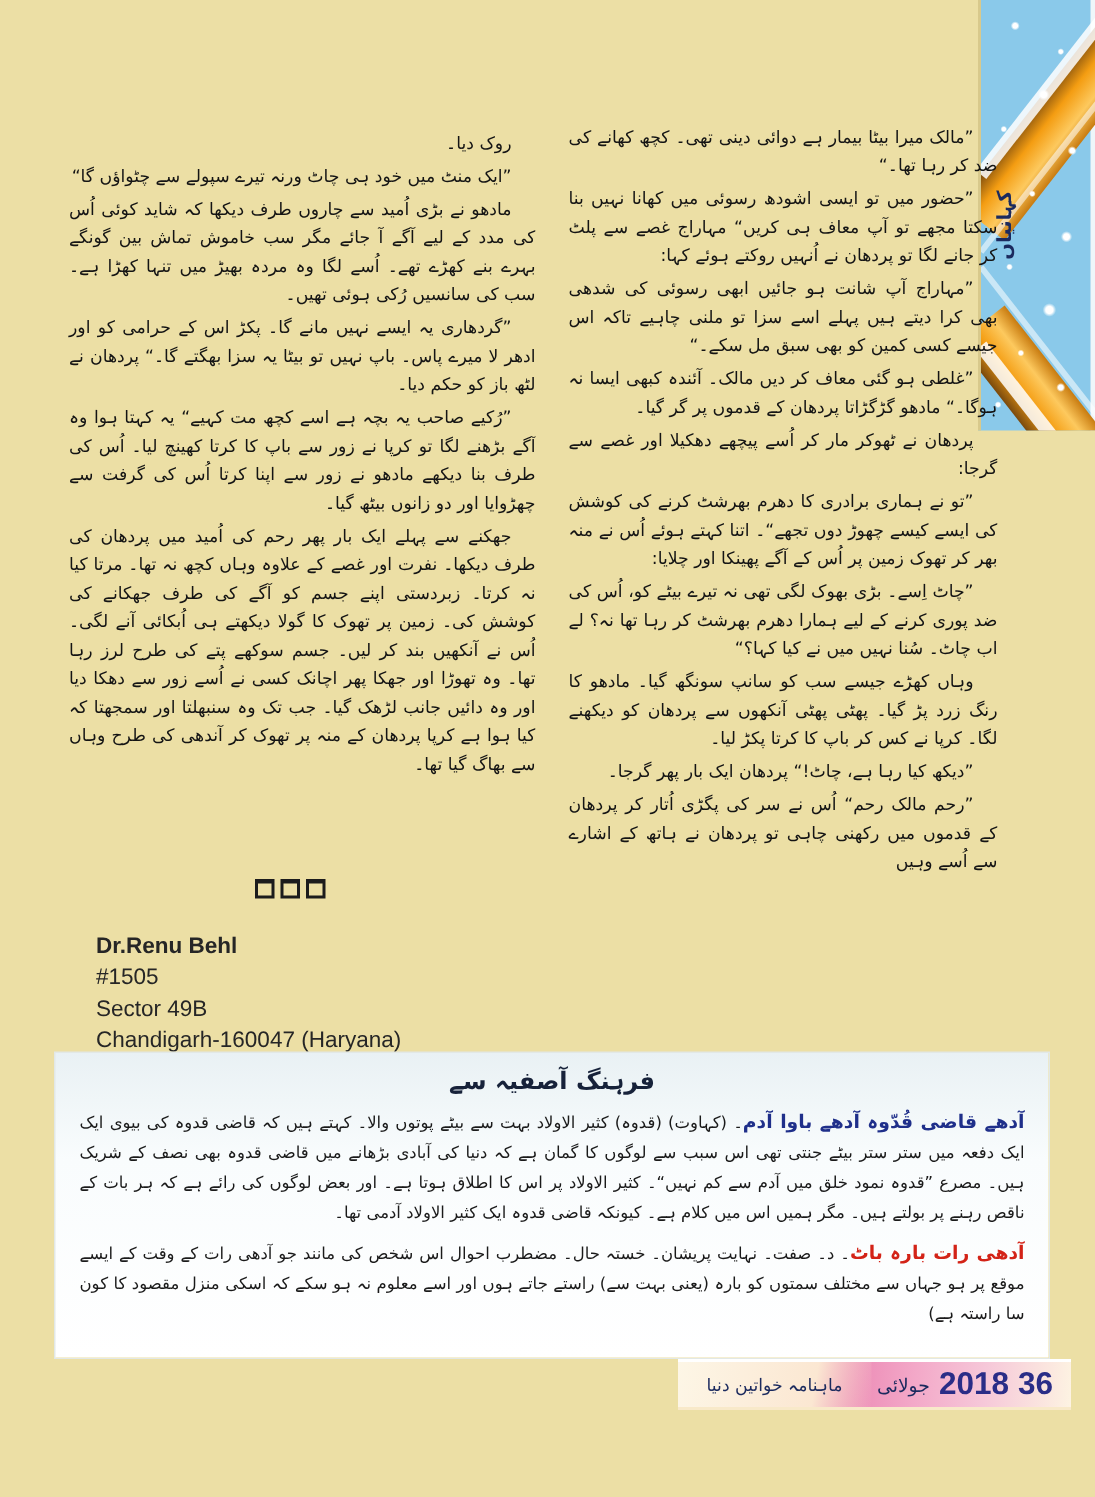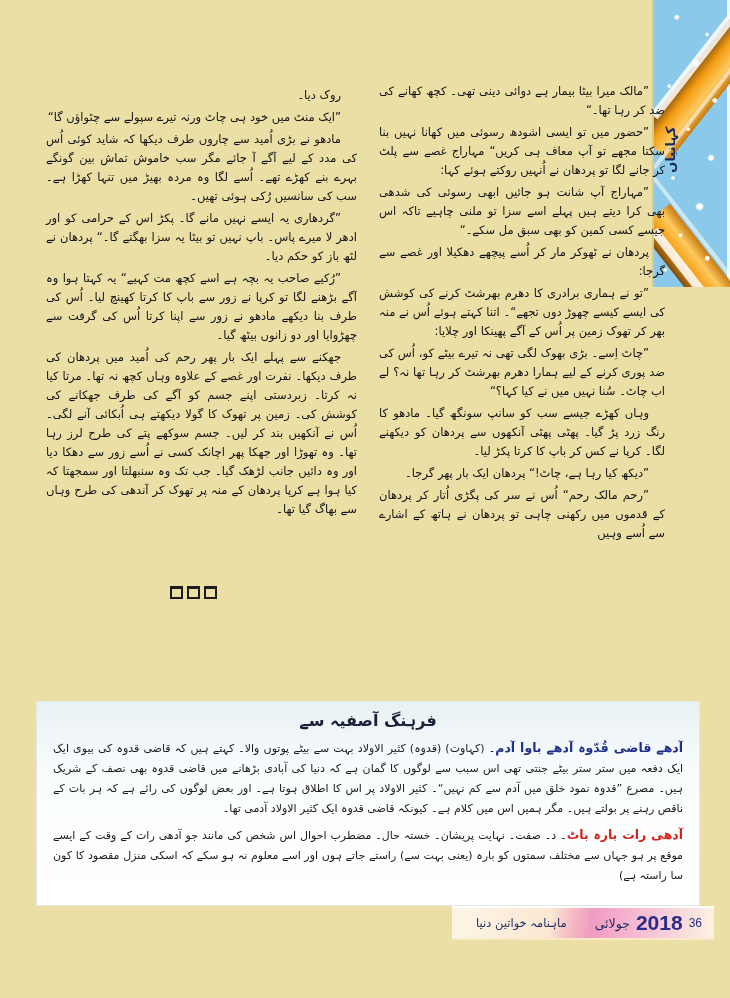--- a/index.html
+++ b/index.html
@@ -82,21 +82,21 @@
   .headword.navy{color:#1f2f8a;}
   .headword.red{color:#d32317;}
 
   
   .footer{
     position:absolute;left:452px;top:908px;width:262px;height:30px;
     display:flex;direction:rtl;align-items:center;
     background:linear-gradient(95deg,#ee8fb8 0%,#e87aab 35%,#f3a8c8 60%,#f6c8d9 78%,#fdf3e2 100%);
     box-shadow:0 -2px 0 #ffffff, 0 2px 0 #f8e9c9;
   }
-  .pageno{font-family:"Liberation Sans",sans-serif;font-weight:normal;font-size:12px;
+  .pageno{font-family:"Liberation Sans",sans-serif;font-weight:bold;font-size:21px;
           color:#2a2d87;padding:0 12px 0 6px;}
   .year{font-family:"Liberation Sans",sans-serif;font-weight:bold;font-size:21px;
         color:#2a2d87;padding-left:6px;}
   .month{font-size:12.5px;color:#1b2a5e;padding-left:4px;}
   .magname{flex:1;align-self:stretch;display:flex;align-items:center;justify-content:center;
            font-size:11.5px;color:#1b2a5e;
            background:linear-gradient(100deg,#fdf6e6,#fbe7d2 70%,rgba(251,231,210,0));}
 </style>
 </head>
 <body>
@@ -111,20 +111,21 @@
     <div class="band w3"></div>
     <div class="band w4"></div>
     <div class="sparkles"></div>
     <div class="side-label">کہانیاں</div>
   </div>
 
   <div class="col col-right">
     <p>”مالک میرا بیٹا بیمار ہے دوائی دینی تھی۔ کچھ کھانے کی ضد کر رہا تھا۔“</p>
     <p>”حضور میں تو ایسی اشودھ رسوئی میں کھانا نہیں بنا سکتا مجھے تو آپ معاف ہی کریں“ مہاراج غصے سے پلٹ کر جانے لگا تو پردھان نے اُنہیں روکتے ہوئے کہا:</p>
     <p>”مہاراج آپ شانت ہو جائیں ابھی رسوئی کی شدھی بھی کرا دیتے ہیں پہلے اسے سزا تو ملنی چاہیے تاکہ اس جیسے کسی کمین کو بھی سبق مل سکے۔“</p>
+    <p>”غلطی ہو گئی معاف کر دیں مالک۔ آئندہ کبھی ایسا نہ ہوگا۔“ مادھو گڑگڑاتا پردھان کے قدموں پر گر گیا۔</p>
     <p>پردھان نے ٹھوکر مار کر اُسے پیچھے دھکیلا اور غصے سے گرجا:</p>
     <p>”تو نے ہماری برادری کا دھرم بھرشٹ کرنے کی کوشش کی ایسے کیسے چھوڑ دوں تجھے“۔ اتنا کہتے ہوئے اُس نے منہ بھر کر تھوک زمین پر اُس کے آگے پھینکا اور چلایا:</p>
     <p>”چاٹ اِسے۔ بڑی بھوک لگی تھی نہ تیرے بیٹے کو، اُس کی ضد پوری کرنے کے لیے ہمارا دھرم بھرشٹ کر رہا تھا نہ؟ لے اب چاٹ۔ سُنا نہیں میں نے کیا کہا؟“</p>
     <p>وہاں کھڑے جیسے سب کو سانپ سونگھ گیا۔ مادھو کا رنگ زرد پڑ گیا۔ پھٹی پھٹی آنکھوں سے پردھان کو دیکھنے لگا۔ کرپا نے کس کر باپ کا کرتا پکڑ لیا۔</p>
     <p>”دیکھ کیا رہا ہے، چاٹ!“ پردھان ایک بار پھر گرجا۔</p>
     <p>”رحم مالک رحم“ اُس نے سر کی پگڑی اُتار کر پردھان کے قدموں میں رکھنی چاہی تو پردھان نے ہاتھ کے اشارے سے اُسے وہیں</p>
   </div>
 
   <div class="col col-left">
     <p>روک دیا۔</p>
@@ -132,20 +133,26 @@
     <p>مادھو نے بڑی اُمید سے چاروں طرف دیکھا کہ شاید کوئی اُس کی مدد کے لیے آگے آ جائے مگر سب خاموش تماش بین گونگے بہرے بنے کھڑے تھے۔ اُسے لگا وہ مردہ بھیڑ میں تنہا کھڑا ہے۔ سب کی سانسیں رُکی ہوئی تھیں۔</p>
     <p>”گردھاری یہ ایسے نہیں مانے گا۔ پکڑ اس کے حرامی کو اور ادھر لا میرے پاس۔ باپ نہیں تو بیٹا یہ سزا بھگتے گا۔“ پردھان نے لٹھ باز کو حکم دیا۔</p>
     <p>”رُکیے صاحب یہ بچہ ہے اسے کچھ مت کہیے“ یہ کہتا ہوا وہ آگے بڑھنے لگا تو کرپا نے زور سے باپ کا کرتا کھینچ لیا۔ اُس کی طرف بنا دیکھے مادھو نے زور سے اپنا کرتا اُس کی گرفت سے چھڑوایا اور دو زانوں بیٹھ گیا۔</p>
     <p>جھکنے سے پہلے ایک بار پھر رحم کی اُمید میں پردھان کی طرف دیکھا۔ نفرت اور غصے کے علاوہ وہاں کچھ نہ تھا۔ مرتا کیا نہ کرتا۔ زبردستی اپنے جسم کو آگے کی طرف جھکانے کی کوشش کی۔ زمین پر تھوک کا گولا دیکھتے ہی اُبکائی آنے لگی۔ اُس نے آنکھیں بند کر لیں۔ جسم سوکھے پتے کی طرح لرز رہا تھا۔ وہ تھوڑا اور جھکا پھر اچانک کسی نے اُسے زور سے دھکا دیا اور وہ دائیں جانب لڑھک گیا۔ جب تک وہ سنبھلتا اور سمجھتا کہ کیا ہوا ہے کرپا پردھان کے منہ پر تھوک کر آندھی کی طرح وہاں سے بھاگ گیا تھا۔</p>
   </div>
 
   <div class="end-mark">
     <span class="sq"></span><span class="sq"></span><span class="sq"></span>
   </div>
 
+  <div class="author">
+    <div class="author-name">Dr.Renu Behl</div>
+    <div>#1505</div>
+    <div>Sector 49B</div>
+    <div>Chandigarh-160047 (Haryana)</div>
+  </div>
 
   <div class="glossary">
     <div class="glossary-title">فرہنگ آصفیہ سے</div>
     <p class="entry">
       <span class="headword navy">آدھے قاضی قُدّوہ آدھے باوا آدم</span><span>۔ (کہاوت) (قدوہ) کثیر الاولاد بہت سے بیٹے پوتوں والا۔ کہتے ہیں کہ قاضی قدوہ کی بیوی ایک ایک دفعہ میں ستر ستر بیٹے جنتی تھی اس سبب سے لوگوں کا گمان ہے کہ دنیا کی آبادی بڑھانے میں قاضی قدوہ بھی نصف کے شریک ہیں۔ مصرع ”قدوہ نمود خلق میں آدم سے کم نہیں“۔ کثیر الاولاد پر اس کا اطلاق ہوتا ہے۔ اور بعض لوگوں کی رائے ہے کہ ہر بات کے ناقص رہنے پر بولتے ہیں۔ مگر ہمیں اس میں کلام ہے۔ کیونکہ قاضی قدوہ ایک کثیر الاولاد آدمی تھا۔</span>
     </p>
     <p class="entry">
       <span class="headword red">آدھی رات بارہ باٹ</span><span>۔ د۔ صفت۔ نہایت پریشان۔ خستہ حال۔ مضطرب احوال اس شخص کی مانند جو آدھی رات کے وقت کے ایسے موقع پر ہو جہاں سے مختلف سمتوں کو بارہ (یعنی بہت سے) راستے جاتے ہوں اور اسے معلوم نہ ہو سکے کہ اسکی منزل مقصود کا کون سا راستہ ہے)</span>
     </p>
   </div>

